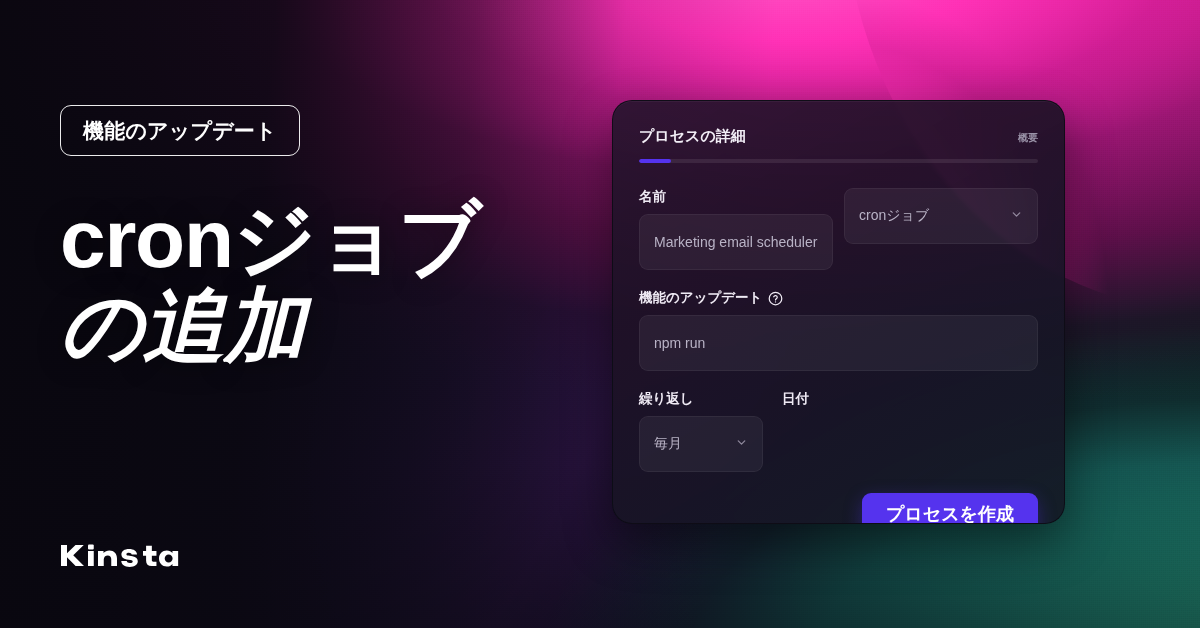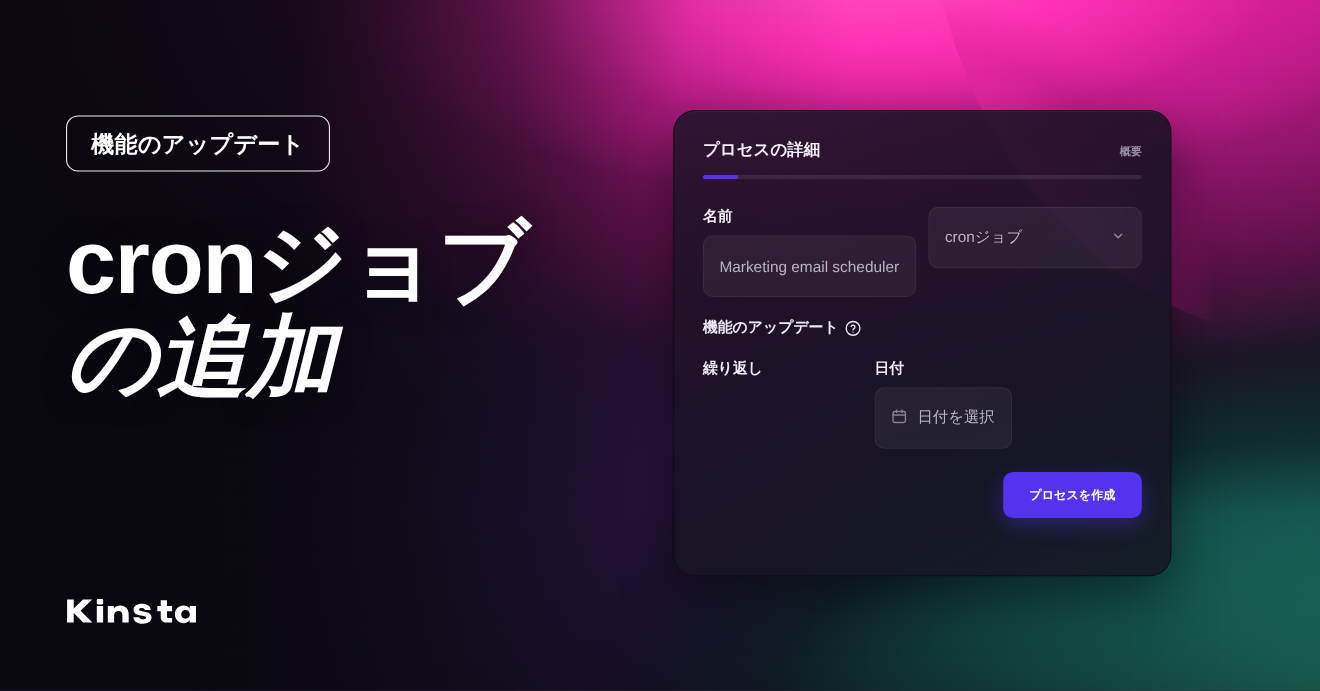--- a/index.html
+++ b/index.html
@@ -188,31 +188,31 @@
     white-space:nowrap; overflow:hidden;
   }
   .control.select { justify-content:space-between; }
   .control .chev { flex:0 0 auto; margin-left:8px; opacity:.62; }
   .control .cal  { flex:0 0 auto; margin-right:9px; opacity:.66; }
 
   .row { display:flex; gap:11px; }
   .col { flex:1 1 0; min-width:0; }
   .block { margin-bottom:19px; }
 
-  .row-3 { display:flex; gap:32px; }
+  .row-3 { display:flex; gap:19px; }
   .row-3 .c1 { flex:0 0 124px; }
   .row-3 .c2 { flex:0 0 125px; }
   .row-3 .c3 { flex:1 1 auto; }
 
   .btn-row { display:flex; justify-content:flex-end; margin-top:21px; }
   .btn-primary {
     height:42px; padding:0 24px;
     border:none; border-radius:9px;
     background:#5533ee; color:#fff;
-    font-family:inherit; font-size:11px; font-weight:700;
+    font-family:inherit; font-size:18px; font-weight:700;
     cursor:pointer;
     box-shadow:0 6px 18px rgba(85,51,238,.35);
   }
 </style>
 </head>
 <body>
 
 <div id="banner">
 
   <div class="bg-layer bg-base"></div>
@@ -295,40 +295,38 @@
       <div class="field-label">
         <span>機能のアップデート</span>
         <span class="help-icon">
           <svg width="15" height="15" viewBox="0 0 24 24" fill="none" stroke="#efeaf4" stroke-width="2" stroke-linecap="round" stroke-linejoin="round">
             <circle cx="12" cy="12" r="10"></circle>
             <path d="M9.2 9.2a2.9 2.9 0 0 1 5.6 1c0 1.9-2.8 2.4-2.8 4"></path>
             <line x1="12" y1="17.4" x2="12" y2="17.4"></line>
           </svg>
         </span>
       </div>
+      <div class="control">npm run</div>
     </div>
 
     <div class="row-3">
       <div class="c1">
         <div class="field-label">繰り返し</div>
+        <div class="control select">
+          <span>毎月</span>
+          <span class="chev">
+            <svg width="13" height="13" viewBox="0 0 24 24" fill="none" stroke="#cfc8dc" stroke-width="2.4" stroke-linecap="round" stroke-linejoin="round">
+              <polyline points="6 9 12 15 18 9"></polyline>
+            </svg>
+          </span>
+        </div>
       </div>
 
       <div class="c2">
         <div class="field-label">日付</div>
-        <div class="control">
-          <span class="cal">
-            <svg width="15" height="15" viewBox="0 0 24 24" fill="none" stroke="#b9b3c6" stroke-width="2" stroke-linecap="round" stroke-linejoin="round">
-              <rect x="3" y="5" width="18" height="16" rx="2.5"></rect>
-              <line x1="3" y1="10" x2="21" y2="10"></line>
-              <line x1="8" y1="3" x2="8" y2="6.5"></line>
-              <line x1="16" y1="3" x2="16" y2="6.5"></line>
-            </svg>
-          </span>
-          <span>日付を選択</span>
-        </div>
       </div>
 
     </div>
 
     <div class="btn-row">
       <button class="btn-primary" type="button" style="background: rgb(85, 51, 238);">プロセスを作成</button>
     </div>
   </div>
 </div>
 

